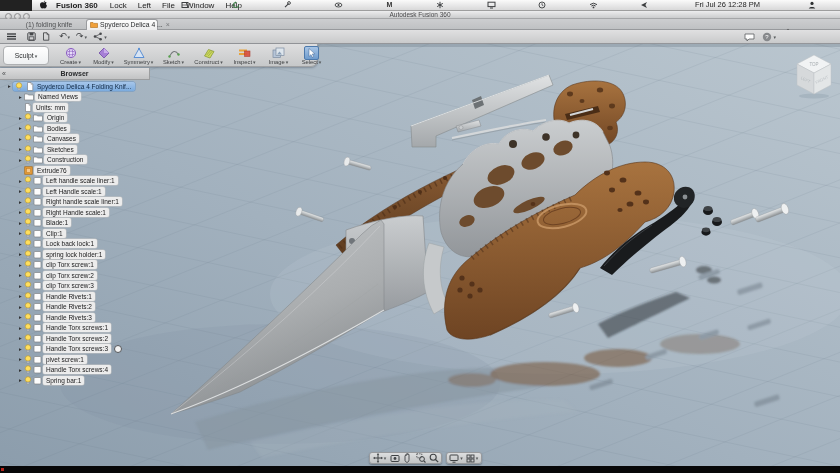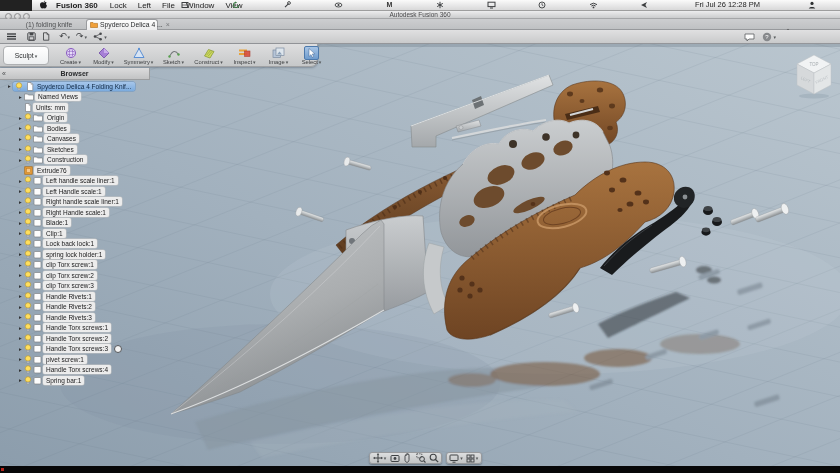--- a/index.html
+++ b/index.html
@@ -317,21 +317,21 @@
     <span class="mb-apple">
       <svg width="9" height="10" viewBox="0 0 9 10">
           <path d="M4.7,1.5 C5.1,0.8 6,0.7 6.3,1 C6.2,1.6 5.3,1.9 4.7,1.5 Z M3.1,2.3 C1.9,2.3 1,3.4 1,5 C1,6.9 2.3,8.4 3.3,8.4 C3.8,8.4 4,8.2 4.5,8.2 C5,8.2 5.2,8.4 5.7,8.4 C6.7,8.4 7.9,6.9 7.9,5.4 C6.9,4.9 6.7,3.4 7.7,2.8 C7.2,2.1 6.3,2 5.9,2.2 C5.4,2.4 5.1,2.5 4.5,2.5 C4.1,2.5 3.6,2.3 3.1,2.3 Z" fill="#1d1d1f"></path>
         </svg>
     </span>
     <span class="mb-app">Fusion 360</span>
     <span class="mb-item">Lock</span>
     <span class="mb-item">Left</span>
     <span class="mb-item">File</span>
     <span class="mb-item">Window</span>
-    <span class="mb-item">View</span>
+    <span class="mb-item">Help</span>
     <div id="mb-right">
       <span class="st-ic">
           <svg width="8" height="8" viewBox="0 0 8 8">
             <rect x="1" y="1.5" width="6" height="5" fill="none" stroke="#3c3e40" stroke-width="1"></rect>
             <line x1="1" y1="4" x2="7" y2="4" stroke="#3c3e40" stroke-width="0.7"></line>
           </svg>
         </span>
       <span class="st-ic">
           <svg width="8" height="8" viewBox="0 0 8 8">
             <path d="M6.5,4 A2.5,2.5 0 1 1 4,1.5" fill="none" stroke="#3c7a46" stroke-width="1.1"></path>

